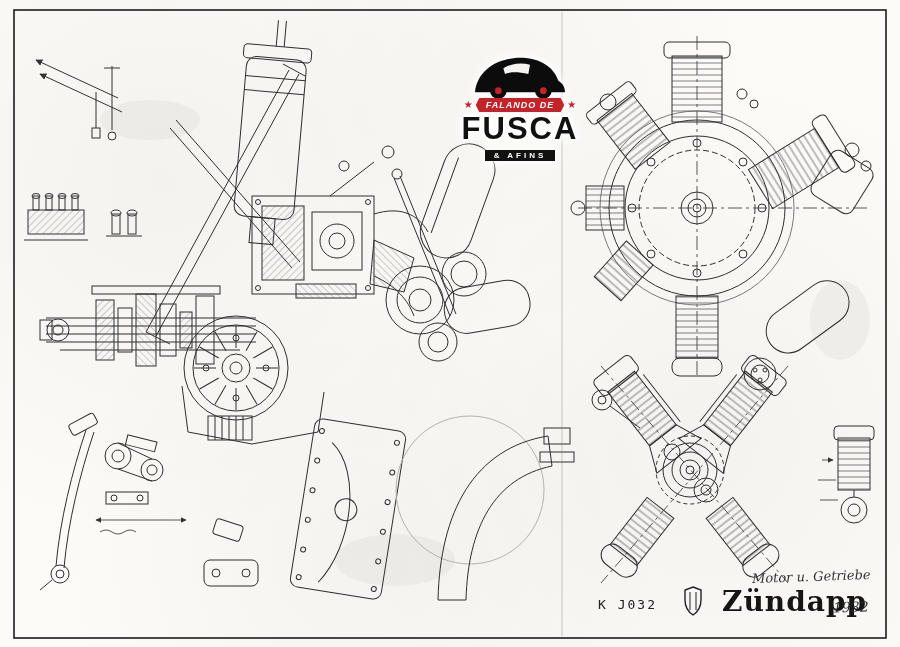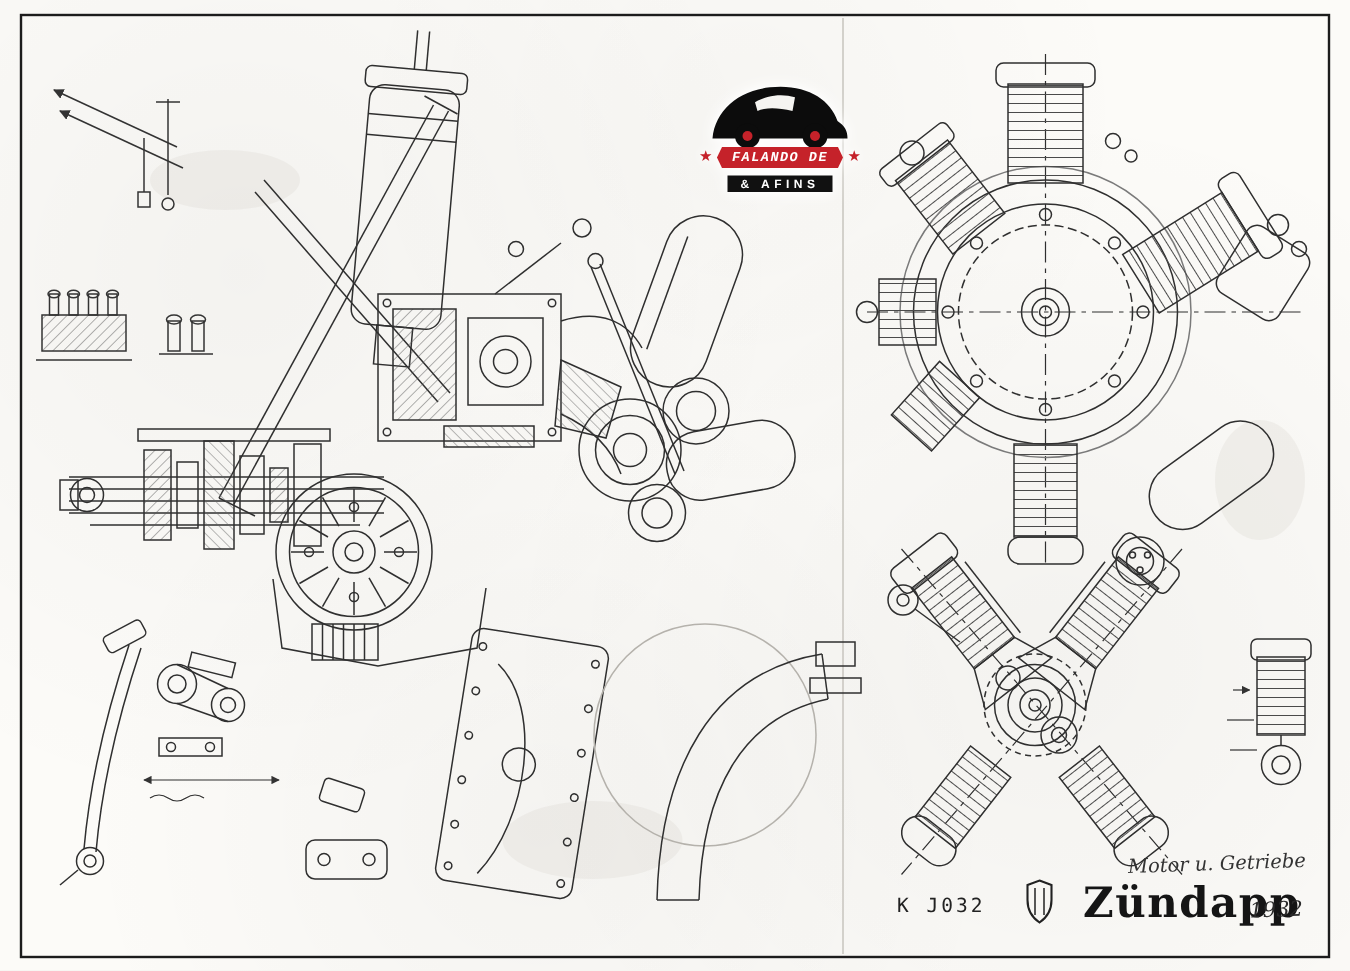--- a/index.html
+++ b/index.html
@@ -26,21 +26,20 @@
     text-align:center;z-index:5;
     filter:drop-shadow(0 0 3px rgba(255,255,255,.95)) drop-shadow(0 0 6px rgba(255,255,255,.8));
   }
   .watermark .beetle{width:100px;height:52px;display:block;margin:0 auto -2px auto;}
   .ribbon-row{display:flex;align-items:center;justify-content:center;gap:3px;}
   .ribbon{
     background:#c5222a;color:#ffffff;
     font-size:9px;font-weight:bold;font-style:italic;letter-spacing:1px;
     padding:2px 10px;white-space:nowrap;
     clip-path:polygon(4% 0,96% 0,100% 50%,96% 100%,4% 100%,0 50%);
-    font-family:Liberation Mono, monospace;
   }
   .star{color:#c5222a;font-size:10px;line-height:1;}
   .brand{
     font-weight:900;font-size:31px;line-height:1;color:#111;
     letter-spacing:2px;margin-top:1px;
     text-shadow:0 0 2px #fff,0 0 4px #fff;
   }
   .sub{
     display:inline-block;background:#111;color:#fff;
     font-size:8px;font-weight:bold;letter-spacing:3px;
@@ -425,20 +424,21 @@
     <circle cx="34" cy="50" r="10" fill="#0c0c0c"></circle>
     <circle cx="34" cy="50" r="4" fill="#c5222a"></circle>
     <circle cx="88" cy="50" r="10" fill="#0c0c0c"></circle>
     <circle cx="88" cy="50" r="4" fill="#c5222a"></circle>
   </svg>
   <div class="ribbon-row">
     <span class="star">★</span>
     <div class="ribbon">FALANDO DE</div>
     <span class="star">★</span>
   </div>
+  <div class="brand">FUSCA</div>
   <div><span class="sub">&amp; AFINS</span></div>
 </div>
 
 <span class="dwgno">K J032</span>
 <svg class="shield" width="20" height="30" viewBox="0 0 20 30">
   <path d="M10,1 L18,4 V14 C18,21 14.5,26 10,29 C5.5,26 2,21 2,14 V4 Z" fill="none" stroke="#222" stroke-width="1.4"></path>
   <line x1="7" y1="6" x2="7" y2="24" stroke="#222" stroke-width="1"></line>
   <line x1="13" y1="6" x2="13" y2="24" stroke="#222" stroke-width="1"></line>
 </svg>
 <span class="maker">Zündapp</span>

